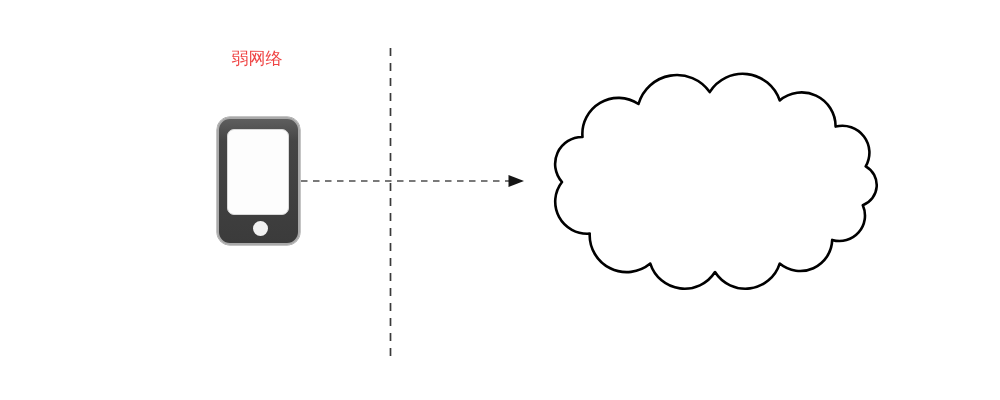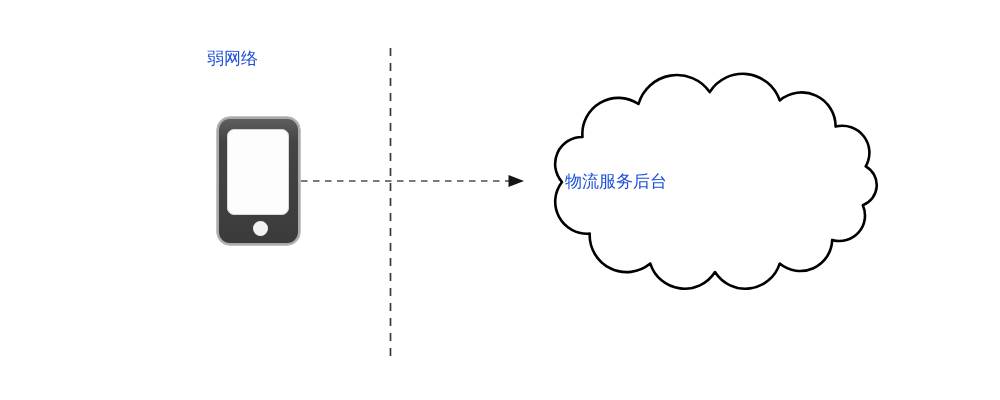--- a/index.html
+++ b/index.html
@@ -14,22 +14,22 @@
     background: #ffffff;
     overflow: hidden;
   }
   .diagram-svg {
     position: absolute;
     left: 0; top: 0;
     width: 1000px; height: 400px;
   }
   .label {
     position: absolute;
-    color: #1d4ed8;
-    text-align: left;
+    color: #ef4444;
+    text-align: center;
     white-space: nowrap;
   }
   .label-weak-network {
     left: 207px; top: 49px;
     width: 100px;
     font-size: 17px;
     line-height: 20px;
   }
   .label-courier {
     left: 110px; top: 169px;
@@ -96,20 +96,19 @@
              A 36 36 0 0 1 715 272
              A 36 36 0 0 1 650.3 263.6
              A 37 37 0 0 1 589.7 233.6
              A 32 32 0 0 1 562 182
              Z" fill="#ffffff" stroke="#000000" stroke-width="2.6" stroke-linejoin="round"></path>
   </svg>
 
   <div class="label label-weak-network">弱网络</div>
 
 
-  <div class="label label-backend">物流服务后台</div>
 
   <div class="phone">
     <div class="phone-screen"></div>
     <div class="phone-home"></div>
   </div>
 
 </div>
 
 </body></html>

